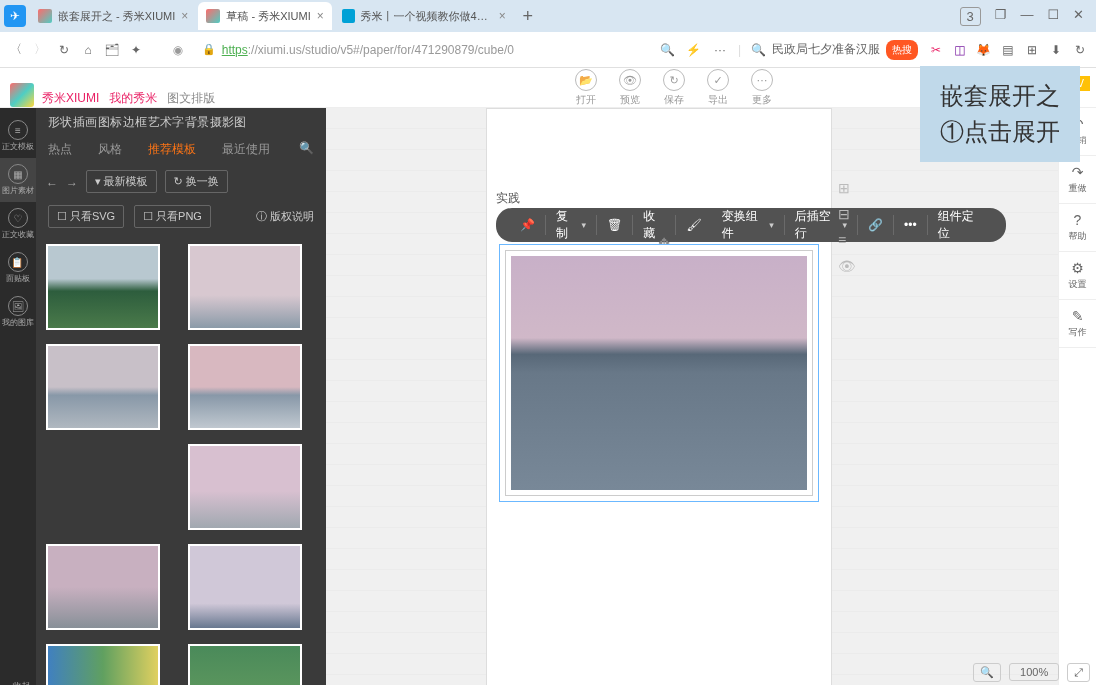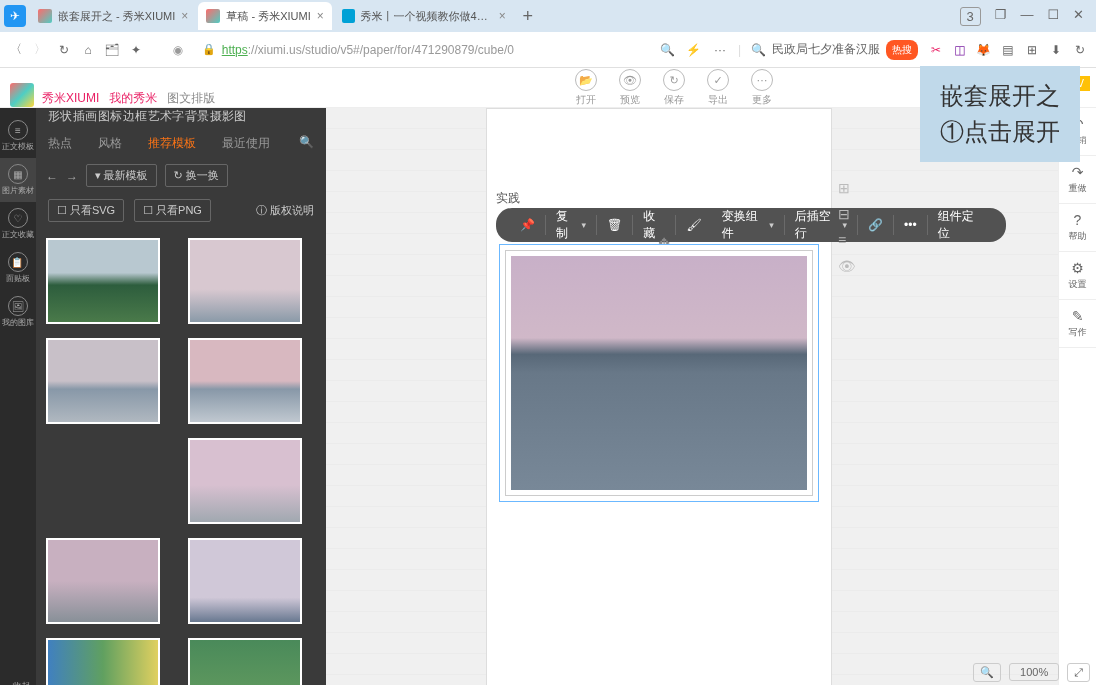--- a/index.html
+++ b/index.html
@@ -51,21 +51,21 @@
 
 
 .left-rail{width:36px;background:#2b2b2b;display:flex;flex-direction:column;align-items:center;padding-top:6px;gap:0;}
 .rail-item{width:36px;height:44px;display:flex;flex-direction:column;align-items:center;justify-content:center;color:#aaa;font-size:8px;cursor:pointer;gap:1px;}
 .rail-item .ri-icon{width:20px;height:20px;border:1.5px solid #888;border-radius:50%;display:flex;align-items:center;justify-content:center;font-size:10px;}
 .rail-item.active{background:#444;}
 .rail-footer{margin-top:auto;color:#aaa;font-size:9px;padding:6px 2px;display:flex;align-items:center;gap:2px;cursor:pointer;}
 
 
 .sidebar{width:290px;background:#3a3a3a;display:flex;flex-direction:column;}
-.cat-tabs{display:flex;padding:0 12px 0;gap:1px;font-size:12px;color:#ccc;}
+.cat-tabs{display:flex;padding:6px 12px 0;gap:1px;font-size:12px;color:#ccc;}
 .cat-tabs span{cursor:pointer;padding-bottom:6px;}
 .sub-tabs{display:flex;padding:4px 12px 8px;gap:26px;font-size:12px;color:#999;align-items:flex-start;}
 .sub-tabs span{cursor:pointer;}
 .sub-tabs .active{color:#f97316;}
 .sub-tabs .search-icon{margin-left:auto;color:#999;cursor:pointer;}
 .filter-bar{display:flex;align-items:center;padding:4px 10px 8px;gap:8px;}
 .filter-bar .arrow{color:#aaa;cursor:pointer;font-size:12px;}
 .filter-btn{border:1px solid #666;color:#ccc;font-size:11px;padding:3px 8px;border-radius:2px;cursor:pointer;display:flex;align-items:center;gap:3px;}
 .svg-row{display:flex;align-items:center;padding:4px 12px 10px;gap:10px;justify-content:flex-end;}
 .svg-btn{border:1px solid #666;color:#ccc;font-size:11px;padding:3px 8px;border-radius:2px;cursor:pointer;}

